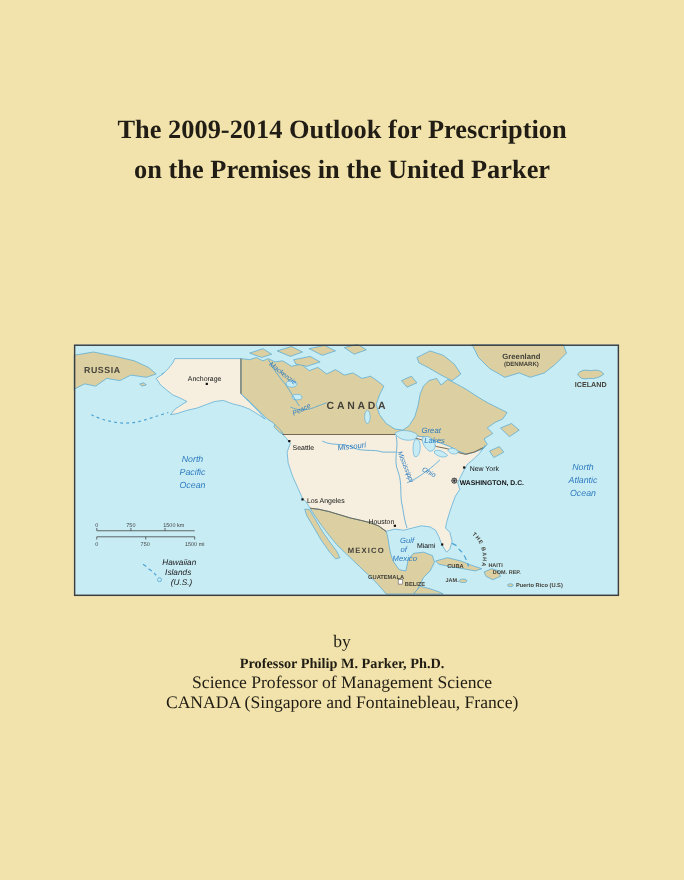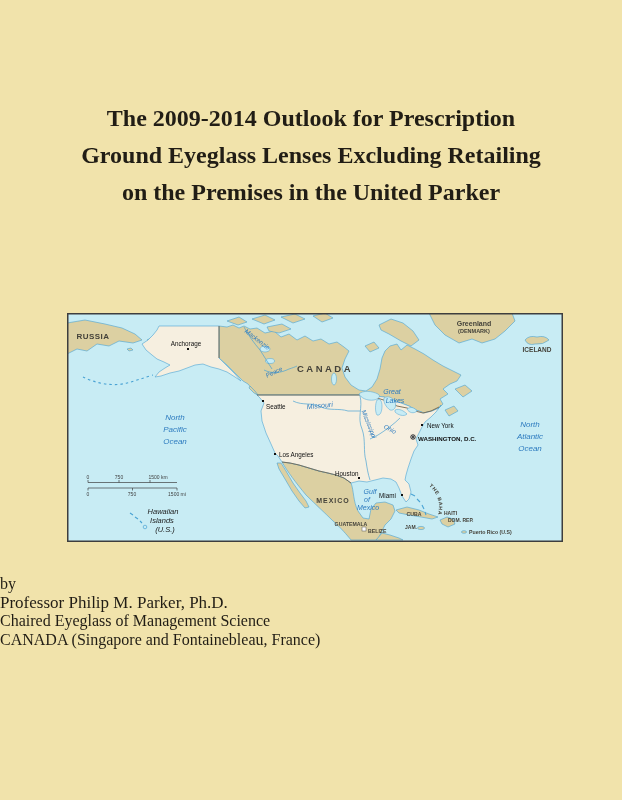--- a/index.html
+++ b/index.html
@@ -16,38 +16,38 @@
     font-weight:bold;
     font-size:24px;
     line-height:37px;
     color:#211d15;
   }
   .map-wrap{
     position:absolute;left:67px;top:313px;width:496px;height:229px;
   }
   .author-block{
     position:absolute;top:575px;left:0;width:622px;
+    text-align:center;
     color:#211d15;
     font-size:16px;
     line-height:18.5px;
   }
-  .author-block .name{font-weight:normal;font-size:17px;}
+  .author-block .name{font-weight:bold;font-size:13px;}
   svg text{font-family:"Liberation Sans", sans-serif;}
   .country-label{fill:#44423a;font-weight:bold;}
   .city-label{fill:#101010;}
   .water-label{fill:#2d7bbf;font-style:italic;}
   .island-label{fill:#1a1a1a;font-style:italic;}
   .scale-label{fill:#3f3f3f;}
 </style>
 </head>
 <body>
 
 <div class="title-block">
   <div>The 2009-2014 Outlook for Prescription</div>
-  <div>Ground Eyeglass Lenses Excluding Retailing</div>
   <div>on the Premises in the United Parker</div>
 </div>
 
 <div class="map-wrap">
 <svg width="496" height="229" viewBox="0 0 496 229" xmlns="http://www.w3.org/2000/svg">
   <defs>
     <path id="bahamas-arc" d="M362,173 Q375,184 371,201"></path>
   </defs>
 
   <rect x="0" y="0" width="496" height="229" fill="#c8ecf4"></rect>
@@ -184,15 +184,15 @@
     <text class="scale-label" x="110" y="183" font-size="5" text-anchor="middle">1500 mi</text>
   </g>
 
   <rect x="0.75" y="0.75" width="494.5" height="227.5" fill="none" stroke="#3e3e3e" stroke-width="1.5"></rect>
 </svg>
 </div>
 
 <div class="author-block">
   <div>by</div>
   <div class="name">Professor Philip M. Parker, Ph.D.</div>
-  <div>Chaired Eyeglass of Management Science</div>
+  <div>Science Professor of Management Science</div>
   <div>CANADA (Singapore and Fontainebleau, France)</div>
 </div>
 
 </body></html>

